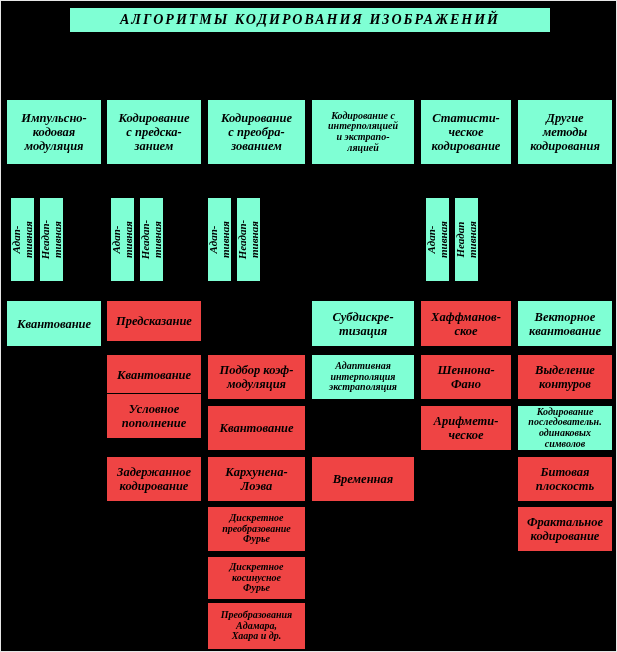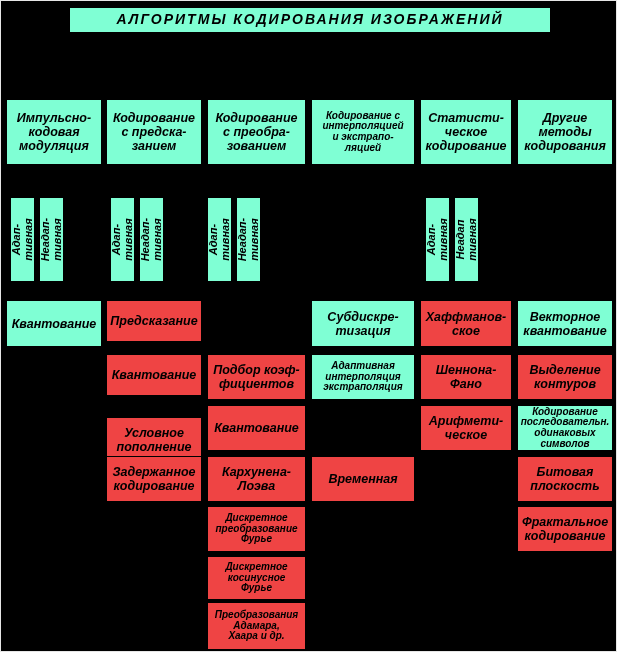--- a/index.html
+++ b/index.html
@@ -3,21 +3,21 @@
 <meta charset="utf-8">
 <style>
   html, body { margin: 0; padding: 0; background: #000; }
   .stage {
     position: relative;
     width: 617px;
     height: 652px;
     background: #000;
     border: 1px solid #e6e6e6;
     box-sizing: border-box;
-    font-family: Liberation Sans, sans-serif;
+    font-family: Liberation Serif, serif;
     font-style: italic;
     font-weight: bold;
     color: #000;
     overflow: hidden;
   }
   .box {
     position: absolute;
     box-sizing: border-box;
     display: flex;
     align-items: center;
@@ -100,27 +100,27 @@
   </div>
   <div class="box cyan vbox" style="left:453px;top:196px;width:25px;height:85px">
     <span class="vtext">Неадап
 тивная</span>
   </div>
 
   <div class="box cyan" style="left:5px;top:299px;width:96px;height:47px">Квантование</div>
 
   <div class="box yellow" style="left:105px;top:299px;width:96px;height:42px">Предсказание</div>
   <div class="box yellow" style="left:105px;top:353px;width:96px;height:42px">Квантование</div>
-  <div class="box yellow" style="left:105px;top:416px;width:96px;height:46px">Условное
+  <div class="box yellow" style="left:105px;top:392px;width:96px;height:46px">Условное
 пополнение</div>
   <div class="box yellow" style="left:105px;top:455px;width:96px;height:46px">Задержанное
 кодирование</div>
 
   <div class="box yellow" style="left:206px;top:353px;width:99px;height:46px">Подбор коэф-
-фициентов</div>
+модуляция</div>
   <div class="box yellow" style="left:206px;top:404px;width:99px;height:46px">Квантование</div>
   <div class="box yellow" style="left:206px;top:455px;width:99px;height:46px">Кархунена-
 Лоэва</div>
   <div class="box yellow small" style="left:206px;top:505px;width:99px;height:46px">Дискретное
 преобразование
 Фурье</div>
   <div class="box yellow small" style="left:206px;top:555px;width:99px;height:44px">Дискретное
 косинусное
 Фурье</div>
   <div class="box cyan" style="left:310px;top:299px;width:104px;height:47px">Субдискре-

